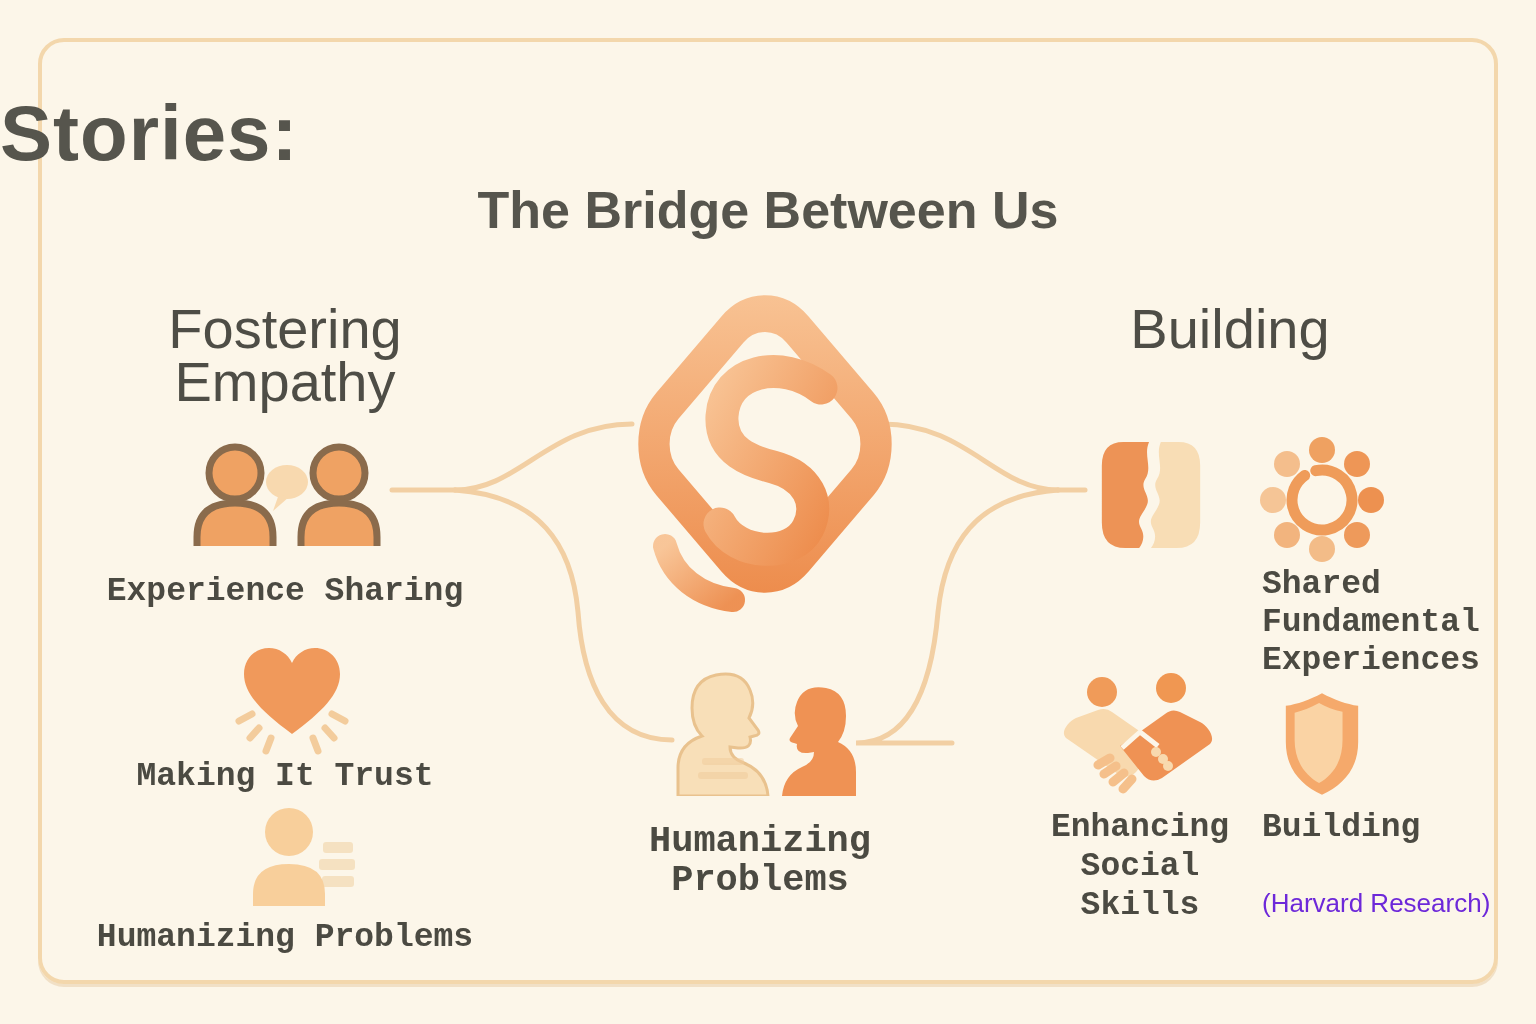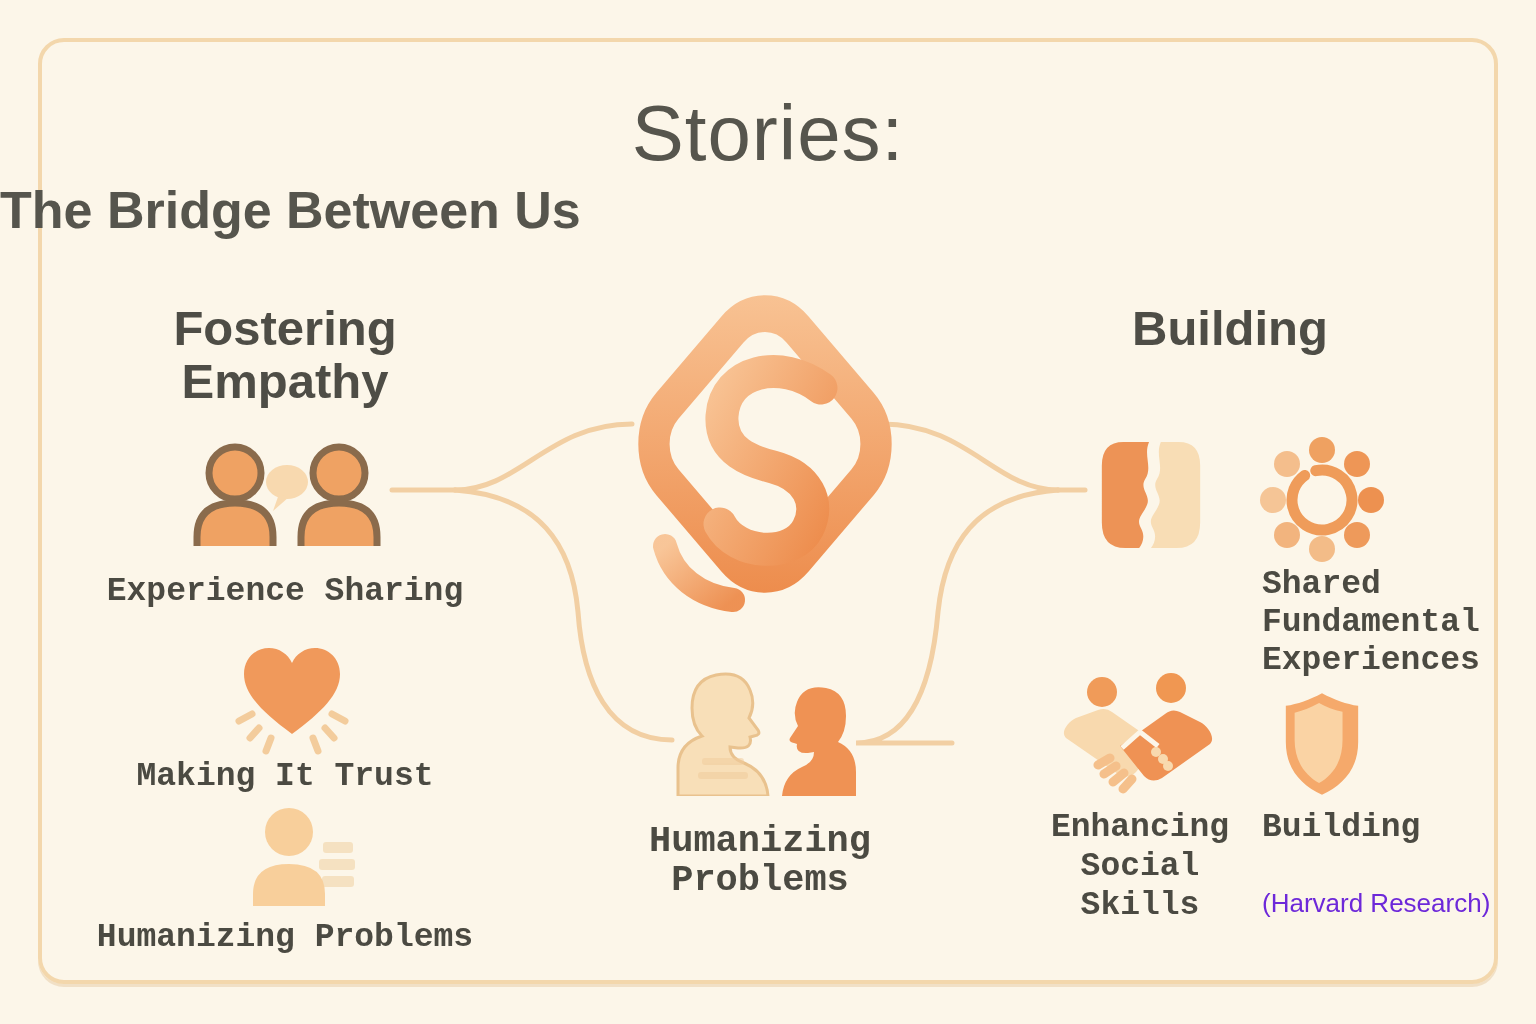--- a/index.html
+++ b/index.html
@@ -11,29 +11,29 @@
   }
   .panel-border{
     position:absolute;left:38px;top:38px;right:38px;bottom:40px;
     border:4px solid #F3D7AC;border-radius:26px;
     box-shadow:0 3px 0 rgba(222,184,135,.35);
     pointer-events:none;
   }
   .abs{position:absolute;}
   .center-text{text-align:center;}
   .title-1{
-    left:0;top:94px;width:100%;text-align:center;
-    font-size:78px;font-weight:normal;color:#56554D;letter-spacing:1px;line-height:1;
+    left:0;top:94px;width:100%;
+    font-size:78px;font-weight:bold;color:#56554D;letter-spacing:1px;line-height:1;
   }
   .title-2{
-    left:0;top:184px;width:100%;text-align:left;
+    left:0;top:184px;width:100%;text-align:center;
     font-size:52px;font-weight:bold;color:#56554D;line-height:1;
   }
   .section-heading{
-    font-size:49px;font-weight:bold;color:#4E4D46;line-height:53px;text-align:center;
+    font-size:56px;font-weight:normal;color:#4E4D46;line-height:53px;text-align:center;
   }
   .label{
     font-size:33px;font-weight:bold;color:#4B4A42;line-height:39px;font-family:Liberation Mono, monospace;
   }
   .sub-label{
     font-size:26px;font-weight:normal;color:#6d28d9;line-height:30px;
   }
   svg{display:block;}
 </style>
 </head>

